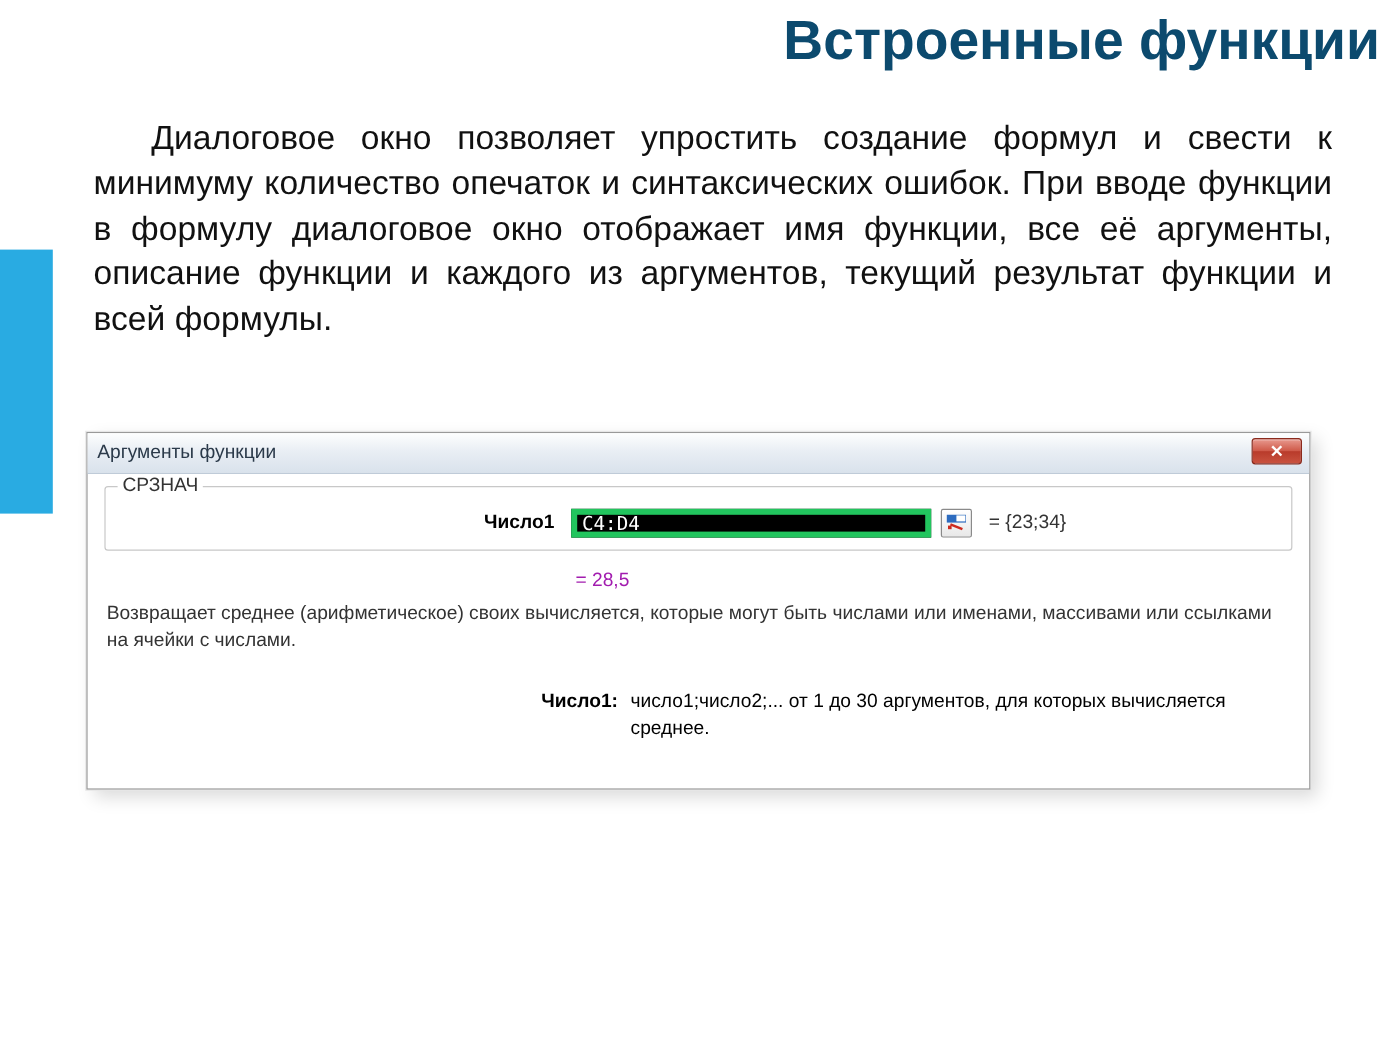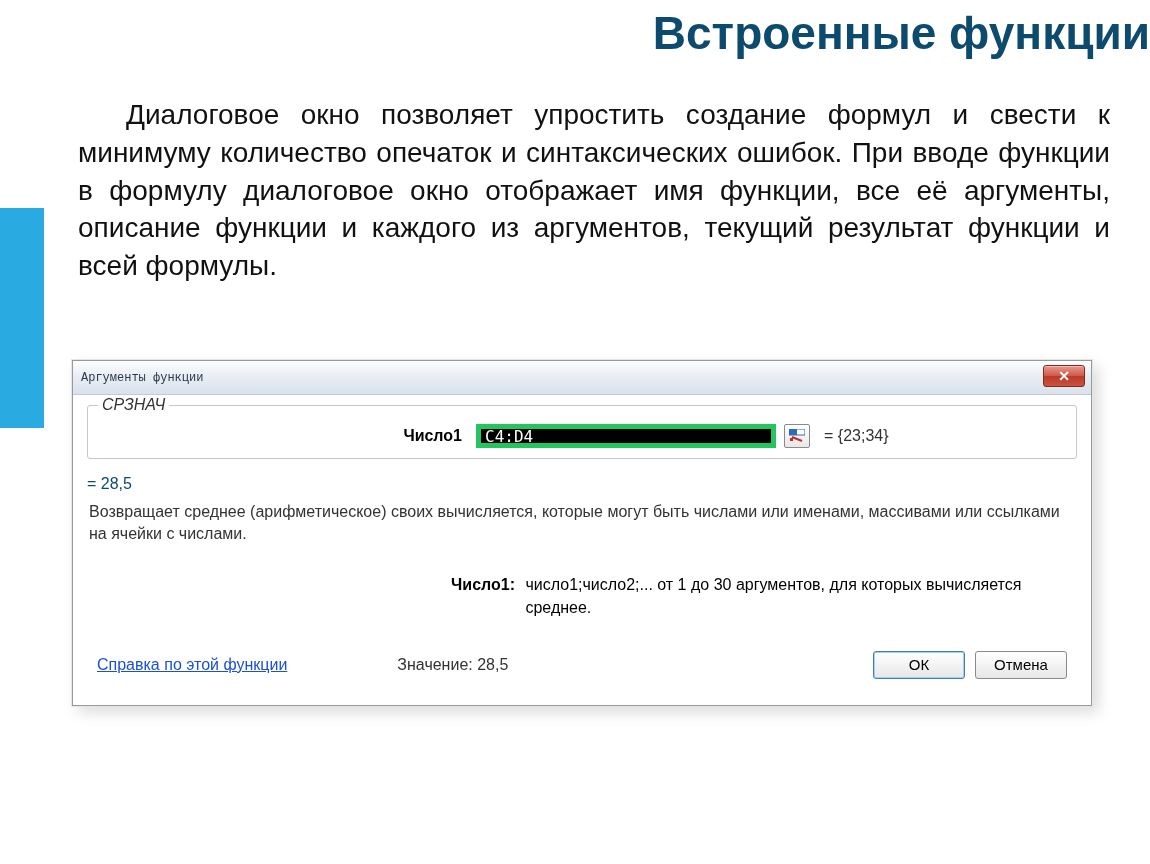--- a/index.html
+++ b/index.html
@@ -53,21 +53,21 @@
   }
   .titlebar {
     position: relative;
     height: 34px;
     background: linear-gradient(#fdfefe, #e9eef4 45%, #d9e2ec);
     border-bottom: 1px solid #bfcbd8;
     display: flex; align-items: center;
     padding: 0 8px;
     color: #2b3a4a;
   }
-  .titlebar .title-text { font-size: 12px; font-family: Liberation Mono, monospace; }
+  .titlebar .title-text { font-size: 16px; }
   .close-btn {
     position: absolute; right: 6px; top: 4px;
     width: 42px; height: 22px;
     border-radius: 3px;
     background: linear-gradient(#e89a8f, #cf5a4a 48%, #b93b2b 52%, #c9523f);
     border: 1px solid #8a2a1d;
     display: flex; align-items: center; justify-content: center;
     color: #fff; font-weight: 700; font-size: 14px;
     box-shadow: inset 0 1px 0 rgba(255,255,255,.35);
   }
@@ -79,21 +79,20 @@
     border: 1px solid #c8c8c8;
     border-radius: 3px;
     margin: 0 0 8px 0;
     padding: 0 10px 10px 10px;
     position: relative;
   }
   .func-group .legend {
     position: absolute; top: -10px; left: 10px;
     background: #fff; padding: 0 4px;
     color: #333;
-    font-style: italic;
   }
   .arg-row {
     display: flex; align-items: center;
     margin-top: 18px;
     gap: 8px;
   }
   .arg-label {
     width: 370px; text-align: right; padding-right: 6px;
   }
   .arg-label.bold { font-weight: 700; }
@@ -113,23 +112,23 @@
     background: linear-gradient(#fff,#e8e8e8);
     border-radius: 2px;
     display: inline-flex; align-items: center; justify-content: center;
     flex-shrink: 0;
   }
   .ref-btn svg { display:block; }
   .arg-eq { margin-left: 6px; color:#333; }
   .arg-placeholder { color:#b9b9b9; }
 
   .result-line {
-    text-align: left;
+    text-align: center;
     padding: 8px 160px 4px 0;
-    color: #0c4a6e;
+    color: #a21caf;
   }
   .desc {
     color: #333;
     line-height: 1.35;
     padding: 4px 2px 8px 2px;
   }
   .arg-desc {
     padding: 22px 2px 24px 2px;
     line-height: 1.4;
   }
@@ -199,25 +198,15 @@
 
       <div class="result-line">= 28,5</div>
 
       <div class="desc">Возвращает среднее (арифметическое) своих вычисляется, которые могут быть числами или именами, массивами или ссылками на ячейки с числами.</div>
 
       <div class="arg-desc">
         <span class="lbl">Число1:</span>
         <span class="txt">число1;число2;... от 1 до 30 аргументов, для которых вычисляется среднее.</span>
       </div>
 
-      <div class="dlg-footer">
-        <span class="help-link">Справка по этой функции</span>
-        <span class="value-text">
-          <span>Значение:</span>
-          <span>28,5</span>
-        </span>
-        <span class="spacer"></span>
-        <span class="btn default">ОК</span>
-        <span class="btn">Отмена</span>
-      </div>
     </div>
   </div>
 </div>
 
 </body></html>

